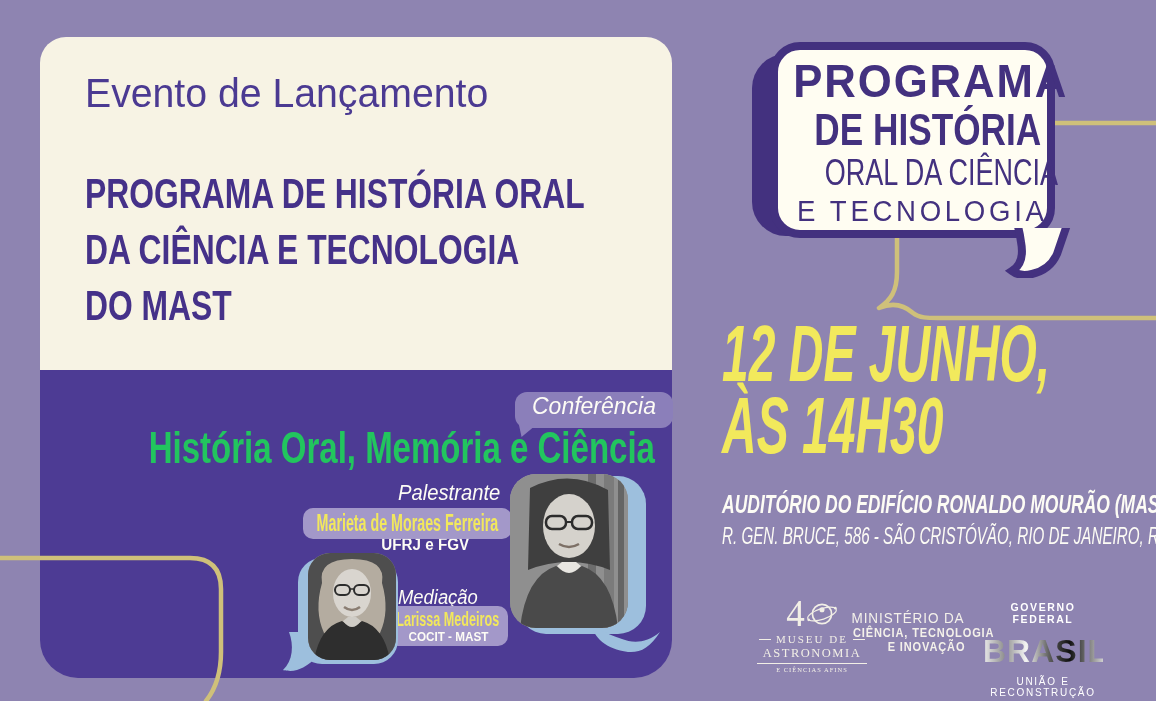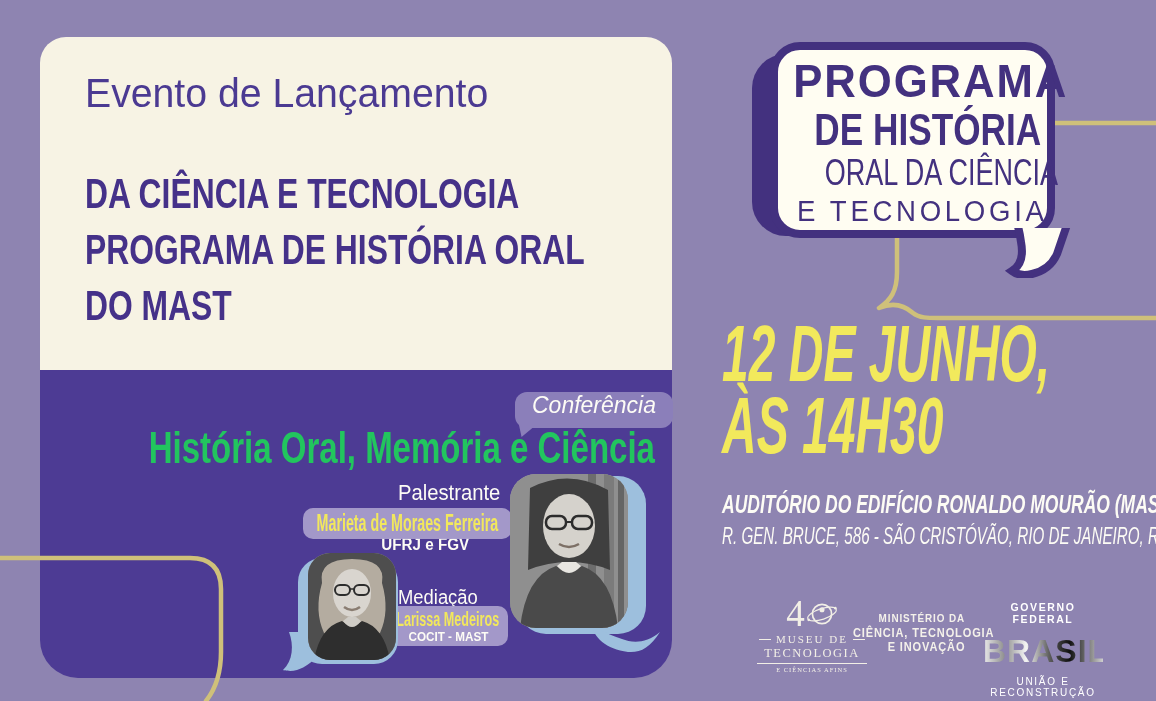--- a/index.html
+++ b/index.html
@@ -15,29 +15,29 @@
   
   .card-top { position:absolute; left:40px; top:37px; width:632px; height:333px;
               background:#f7f3e4; border-radius:26px 26px 0 0; }
   .kicker { position:absolute; left:45px; top:34px; font-size:40px; font-weight:500; color:#4b3a92; }
   .headline { position:absolute; left:45px; top:128px; color:#453189; font-weight:700;
               font-size:43px; line-height:56px; }
 
   .panel { position:absolute; left:40px; top:370px; width:632px; height:308px;
            background:#4d3b94; border-radius:0 0 38px 38px; }
 
-  .tag { position:absolute; left:475px; top:22px; height:36px; padding:0 17px;
-         background:#8b7fba; border-radius:12px; display:flex; align-items:flex-start; }
+  .tag { position:absolute; left:475px; top:22px; height:36px; padding:8px 17px;
+         background:#8b7fba; border-radius:12px; display:flex; align-items:flex-end; }
   .tag::after { content:""; position:absolute; left:4px; bottom:-9px; width:17px; height:12px;
                 background:#8b7fba; clip-path:polygon(0 0,100% 0,15% 100%); }
   .tag span { font-size:23px; font-style:italic; font-weight:500; color:#fdfcf5; }
 
   .session-title { position:absolute; right:17px; top:53px; font-size:44px; font-weight:700;
                    color:#22c55e;text-decoration:underline; }
-  .role { color:#fdfcf5; position:absolute; }
+  .role { font-style:italic; color:#fdfcf5; position:absolute; }
   .role-speaker  { right:172px; top:110px; font-size:22px; }
   .role-moderator{ left:358px;  top:216px; font-size:20px; }
 
   .pill { position:absolute; background:rgba(168,157,203,.95); border-radius:10px;
           display:flex; flex-direction:column; align-items:center; justify-content:center; }
   .pill-speaker   { left:263px; top:138px; width:209px; height:31px; z-index:1; }
   .pill-moderator { left:348px; top:236px; width:120px; height:40px; }
   .name-txt  { font-weight:700; color:#f2e85c; }
   .pill-speaker .name-txt   { font-size:23px; }
   .pill-moderator .name-txt { font-size:20px; line-height:20px; }
@@ -88,42 +88,42 @@
   .museum-number { font-size:37px; line-height:34px; font-weight:400; }
   .museum-l1 { font-size:11px; letter-spacing:2px; margin-top:2px;
                display:flex; align-items:center; justify-content:center; gap:5px; }
   .museum-l1::before,.museum-l1::after { content:""; width:12px; height:1px; background:#f2efe6; }
   .museum-l2 { font-size:12.5px; letter-spacing:1.5px; margin-top:1px;
                border-bottom:1px solid #f2efe6; padding-bottom:2px; }
   .museum-l3 { font-size:6.5px; letter-spacing:1px; margin-top:2px; }
 
   .ministry { position:absolute; left:828px; top:611px; width:137px; text-align:right;
               color:#f4f1ea; line-height:14.5px; }
-  .min-l1 { font-size:11px; font-weight:700; letter-spacing:1px; }
+  .min-l1 { font-size:15px; font-weight:400; letter-spacing:1px; }
   .min-l2 { font-size:13px;  font-weight:700; letter-spacing:1px; }
 
   .gov { position:absolute; left:983px; top:601px; width:120px; text-align:center; color:#ffffff; }
   .gov-top { font-size:10.5px; font-weight:700; letter-spacing:1.6px; }
   .gov-brand { font-size:32px; font-weight:700; letter-spacing:1px; line-height:31px; margin-top:11px;
                background:linear-gradient(90deg,#ececec 0%,#8f8f8f 18%,#f4f4f4 36%,#5f5f5f 55%,#111 72%,#cfcfcf 100%);
                -webkit-background-clip:text; background-clip:text; color:transparent; }
   .gov-bottom { font-size:10px; font-weight:400; letter-spacing:1.7px; margin-top:9px; }
 </style>
 </head>
 <body>
 
 <div class="poster">
 
   <div class="card-top">
     <div class="kicker">
       <span class="cx" style="--sx:.98">Evento de Lançamento</span>
     </div>
     <div class="headline">
+      <div><span class="cx" style="--sx:.74">PROGRAMA DE HISTÓRIA ORAL</span></div>
       <div><span class="cx" style="--sx:.74">DA CIÊNCIA E TECNOLOGIA</span></div>
-      <div><span class="cx" style="--sx:.74">PROGRAMA DE HISTÓRIA ORAL</span></div>
       <div><span class="cx" style="--sx:.74">DO MAST</span></div>
     </div>
   </div>
 
   <div class="panel">
     <div class="tag">
       <span>Conferência</span>
     </div>
 
     <div class="session-title">
@@ -224,21 +224,21 @@
       <span class="museum-number">4</span>
       <svg width="32" height="32" viewBox="0 0 30 30">
         <circle cx="15" cy="15" r="9" fill="none" stroke="#f2efe6" stroke-width="1.6"></circle>
         <ellipse cx="15" cy="15" rx="14" ry="5" fill="none" stroke="#f2efe6" stroke-width="1.1" transform="rotate(-18 15 15)"></ellipse>
         <circle cx="15" cy="11" r="2.4" fill="#f2efe6"></circle>
         <circle cx="27.5" cy="9.5" r="1.2" fill="#f2efe6"></circle>
         <circle cx="2.5" cy="20.5" r="1.2" fill="#f2efe6"></circle>
       </svg>
     </div>
     <div class="museum-l1">MUSEU DE</div>
-    <div class="museum-l2">TECNOLOGIA</div>
+    <div class="museum-l2">ASTRONOMIA</div>
     <div class="museum-l3">E CIÊNCIAS AFINS</div>
   </div>
 
   <div class="ministry">
     <div class="min-l1"><span class="cx cx-r" style="--sx:.9">MINISTÉRIO DA</span></div>
     <div class="min-l2"><span class="cx cx-r" style="--sx:.85">CIÊNCIA, TECNOLOGIA</span></div>
     <div class="min-l2"><span class="cx cx-r" style="--sx:.85">E INOVAÇÃO</span></div>
   </div>
 
   <div class="gov">

